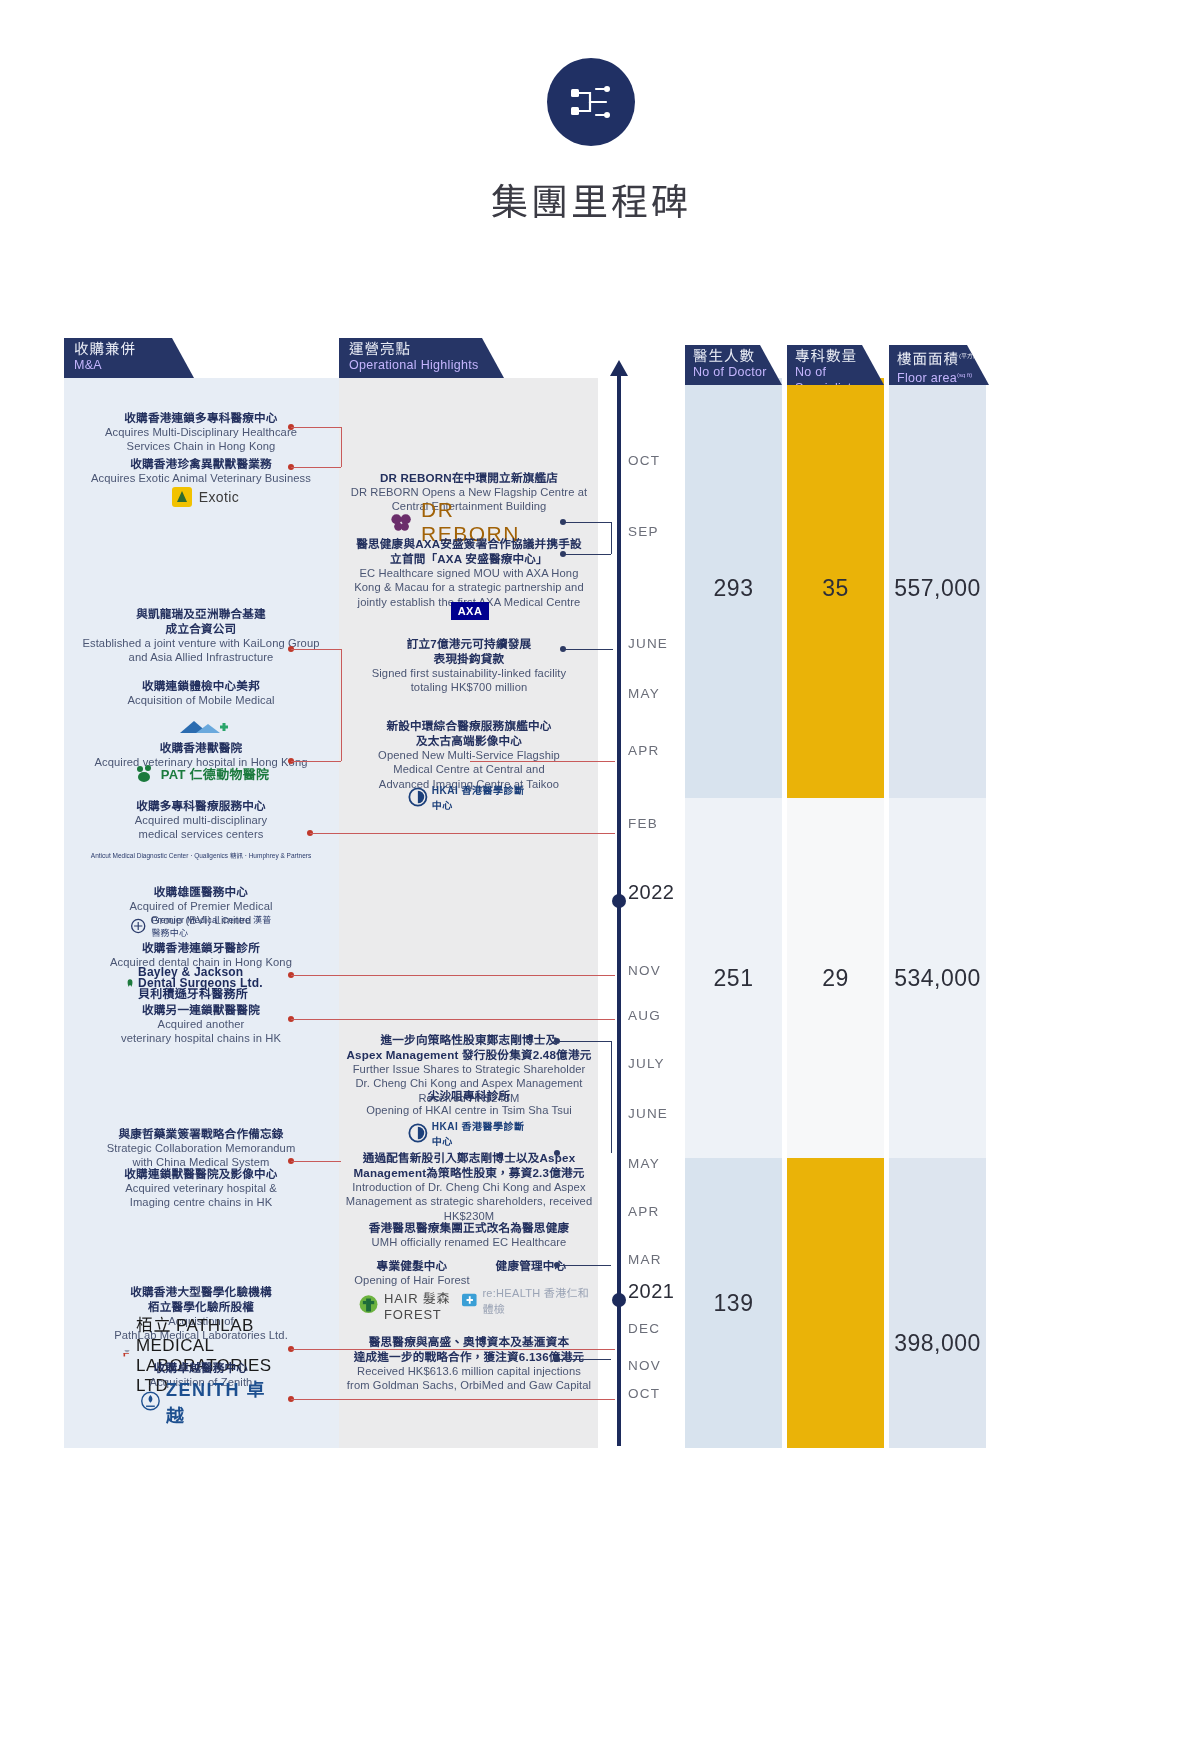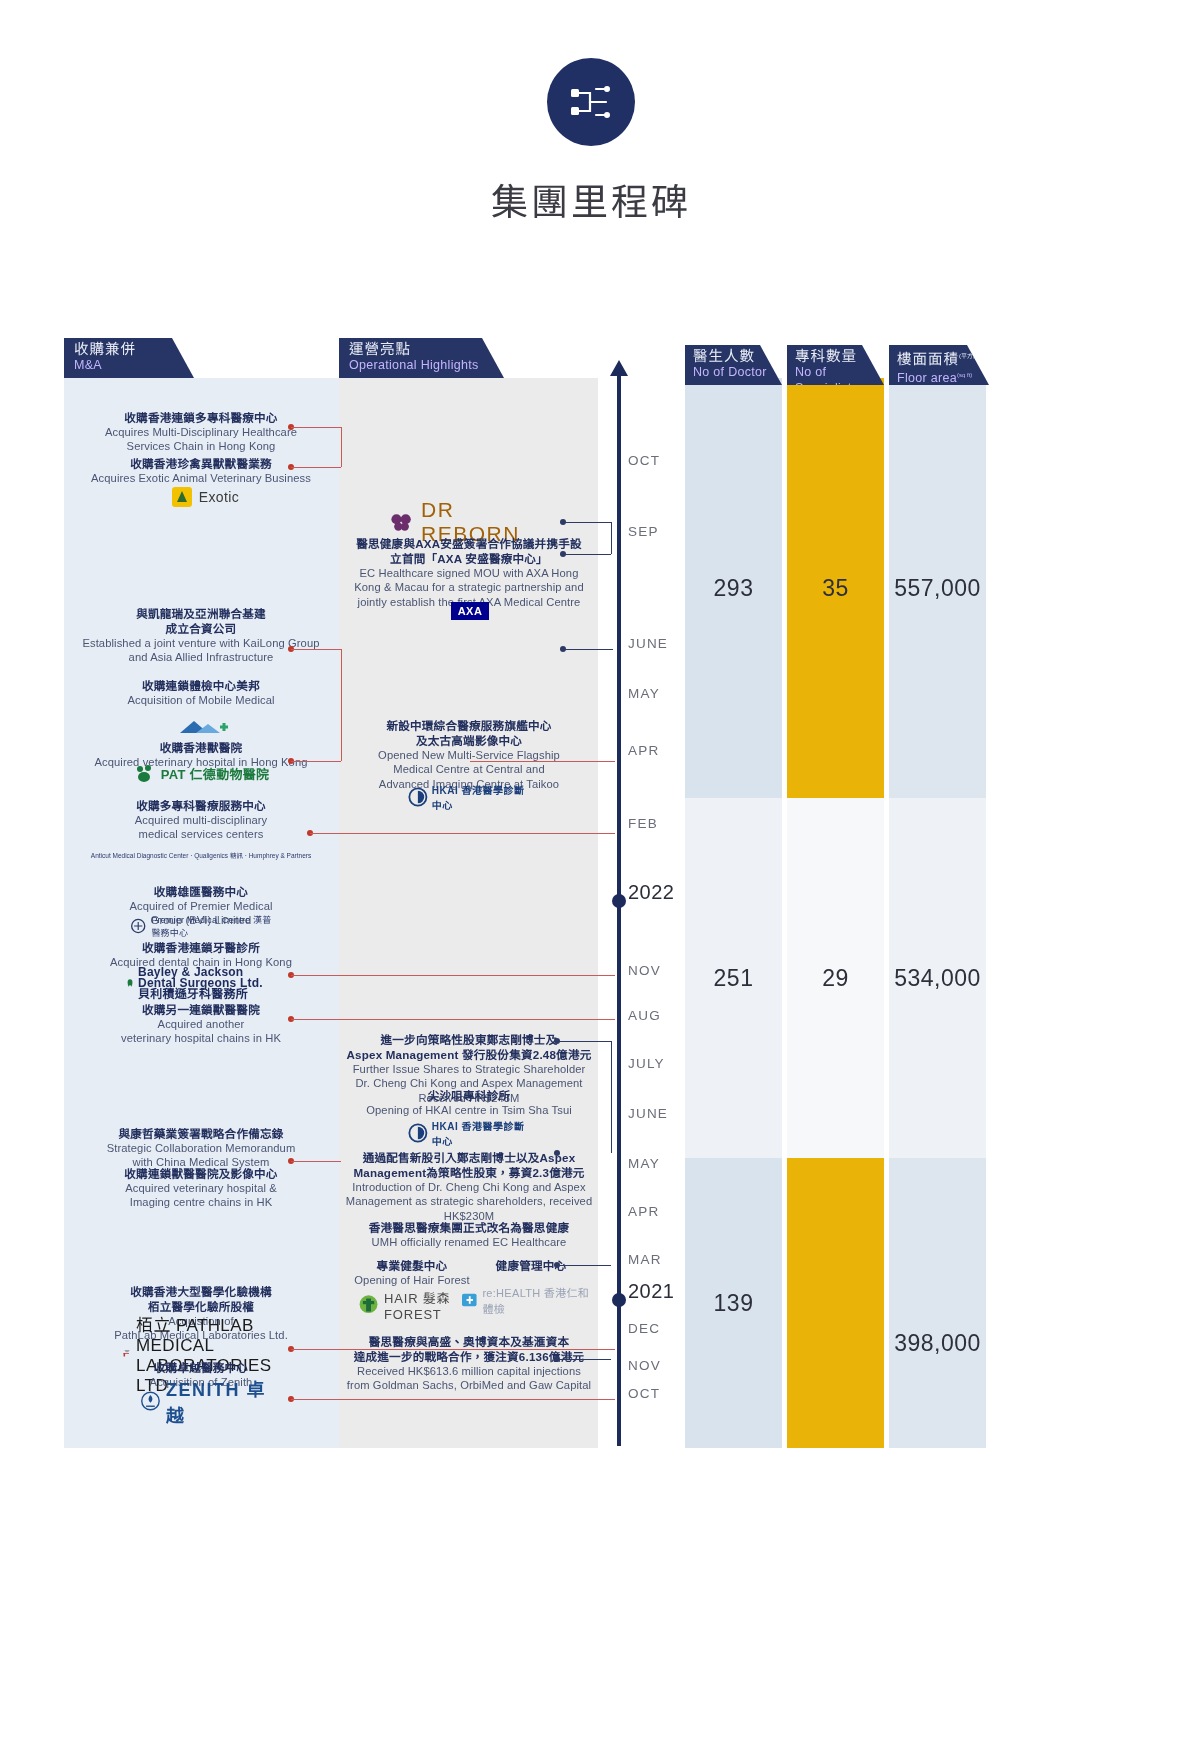--- a/index.html
+++ b/index.html
@@ -334,20 +334,25 @@
     <svg width="24" height="24" viewBox="0 0 24 24" aria-hidden="true">
       <circle cx="12" cy="12" r="10" fill="none" stroke="#1d4f8f" stroke-width="1.6"></circle>
       <path d="M12 5 c3 3 3 6 0 9 c-3-3-3-6 0-9z" fill="#1d4f8f"></path>
       <path d="M7 18 h10" stroke="#1d4f8f" stroke-width="1.6"></path>
     </svg>
     <span class="logo-text lg-zenith" style="margin-left:5px;">ZENITH 卓越</span>
   </div>
   <div class="dot" style="left:288px; top:1058px;"></div>
   <div class="conn h" style="left:291px; top:1061px; width:324px;"></div>
 
+  <div class="entry ops" style="left:345px; top:132px; width:248px;">
+    <div class="zh">DR REBORN在中環開立新旗艦店</div>
+    <div class="en" style="white-space:pre-line;">DR REBORN Opens a New Flagship Centre at
+Central Entertainment Building</div>
+  </div>
   <div class="logo" style="left:390px; top:170px; width:160px; height:28px;">
     <svg width="26" height="20" viewBox="0 0 26 20" aria-hidden="true">
       <circle cx="7" cy="7" r="5.5" fill="#6b2d6b"></circle>
       <circle cx="17" cy="7" r="5.5" fill="#6b2d6b"></circle>
       <circle cx="9" cy="15" r="4.5" fill="#6b2d6b"></circle>
       <circle cx="16" cy="15" r="4.5" fill="#6b2d6b"></circle>
     </svg>
     <span class="logo-text lg-drreborn" style="margin-left:7px;">DR REBORN</span>
   </div>
   <div class="dot dark" style="left:560px; top:181px;"></div>
@@ -360,20 +365,26 @@
 Kong &amp; Macau for a strategic partnership and
 jointly establish the first AXA Medical Centre</div>
   </div>
   <div class="logo" style="left:448px; top:262px; width:44px; height:22px;">
     <span class="logo-text lg-axa">AXA</span>
   </div>
   <div class="dot dark" style="left:560px; top:213px;"></div>
   <div class="conn v dark" style="left:611px; top:184px; height:32px;"></div>
   <div class="conn h dark" style="left:563px; top:216px; width:48px;"></div>
 
+  <div class="entry ops" style="left:345px; top:298px; width:248px;">
+    <div class="zh" style="white-space:pre-line;">訂立7億港元可持續發展
+表現掛鈎貸款</div>
+    <div class="en" style="white-space:pre-line;">Signed first sustainability-linked facility
+totaling HK$700 million</div>
+  </div>
   <div class="dot dark" style="left:560px; top:308px;"></div>
   <div class="conn h dark" style="left:563px; top:311px; width:50px;"></div>
 
   <div class="entry ops" style="left:345px; top:380px; width:248px;">
     <div class="zh" style="white-space:pre-line;">新設中環綜合醫療服務旗艦中心
 及太古高端影像中心</div>
     <div class="en" style="white-space:pre-line;">Opened New Multi-Service Flagship
 Medical Centre at Central and
 Advanced Imaging Centre at Taikoo</div>
   </div>

